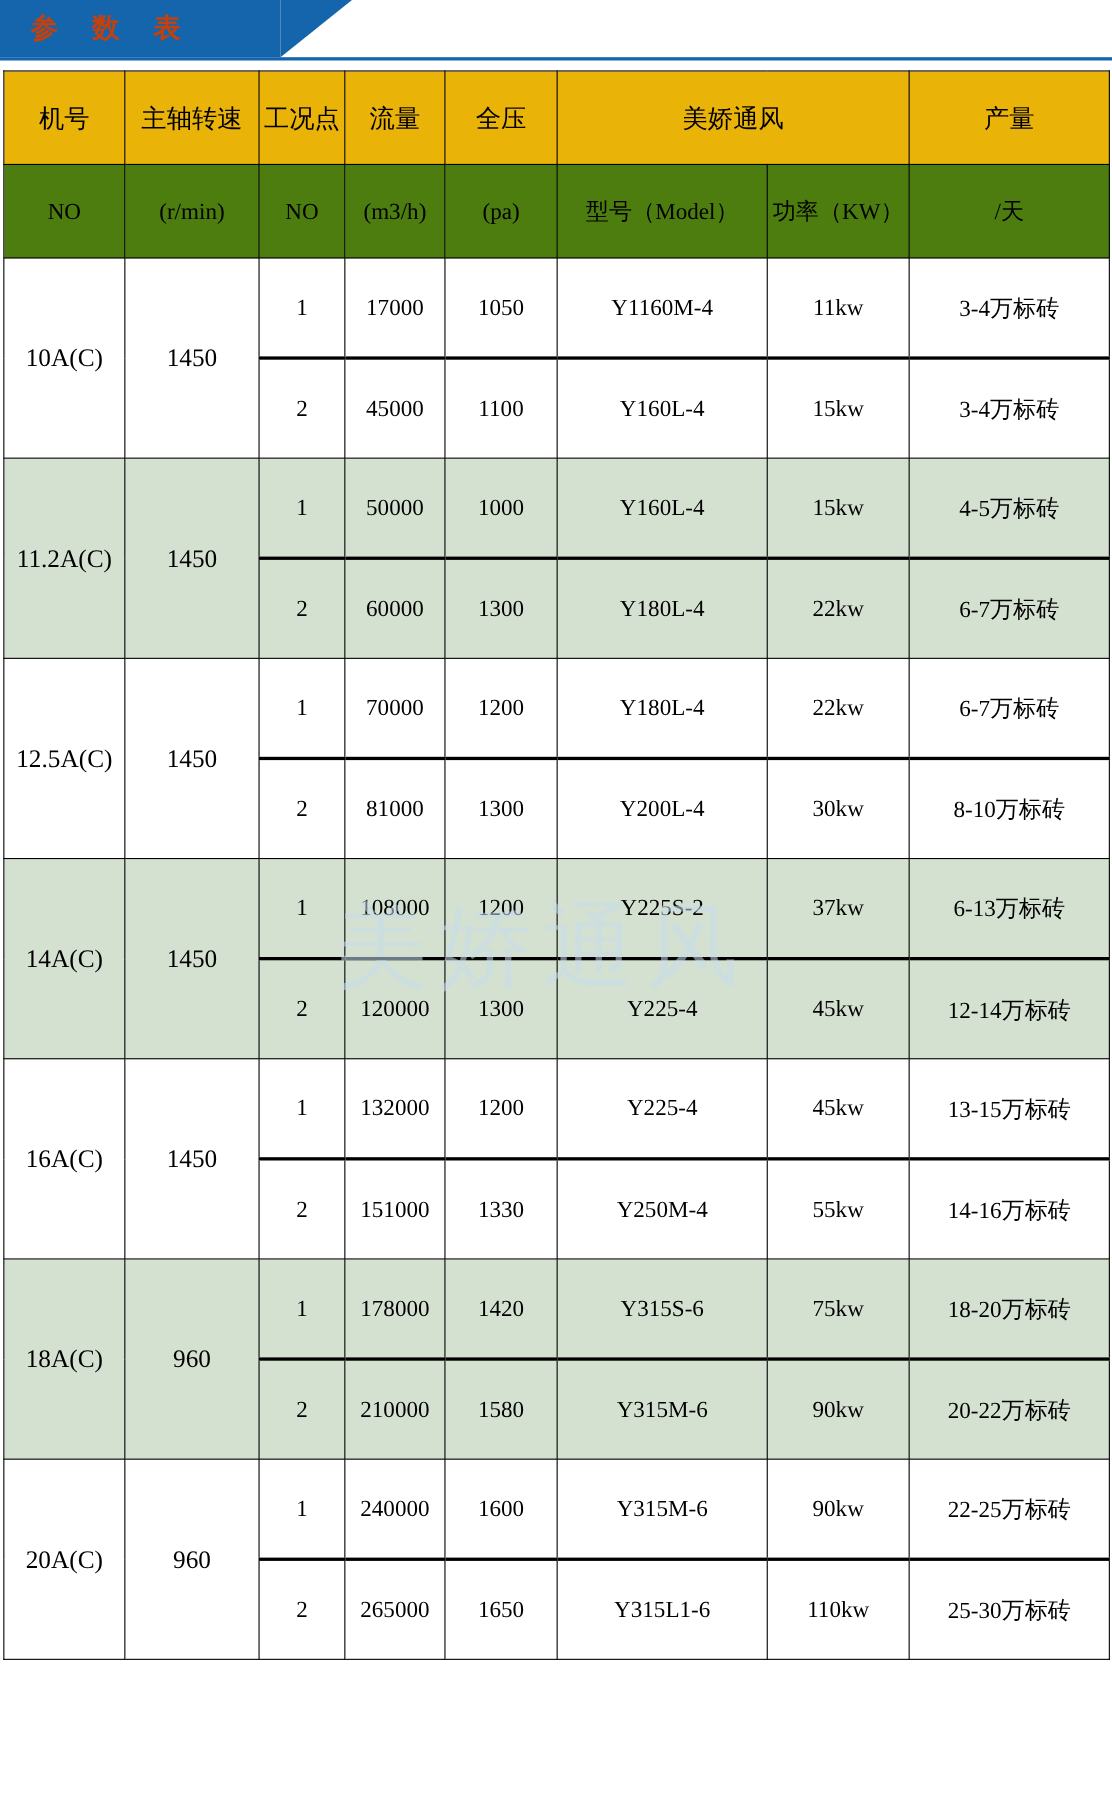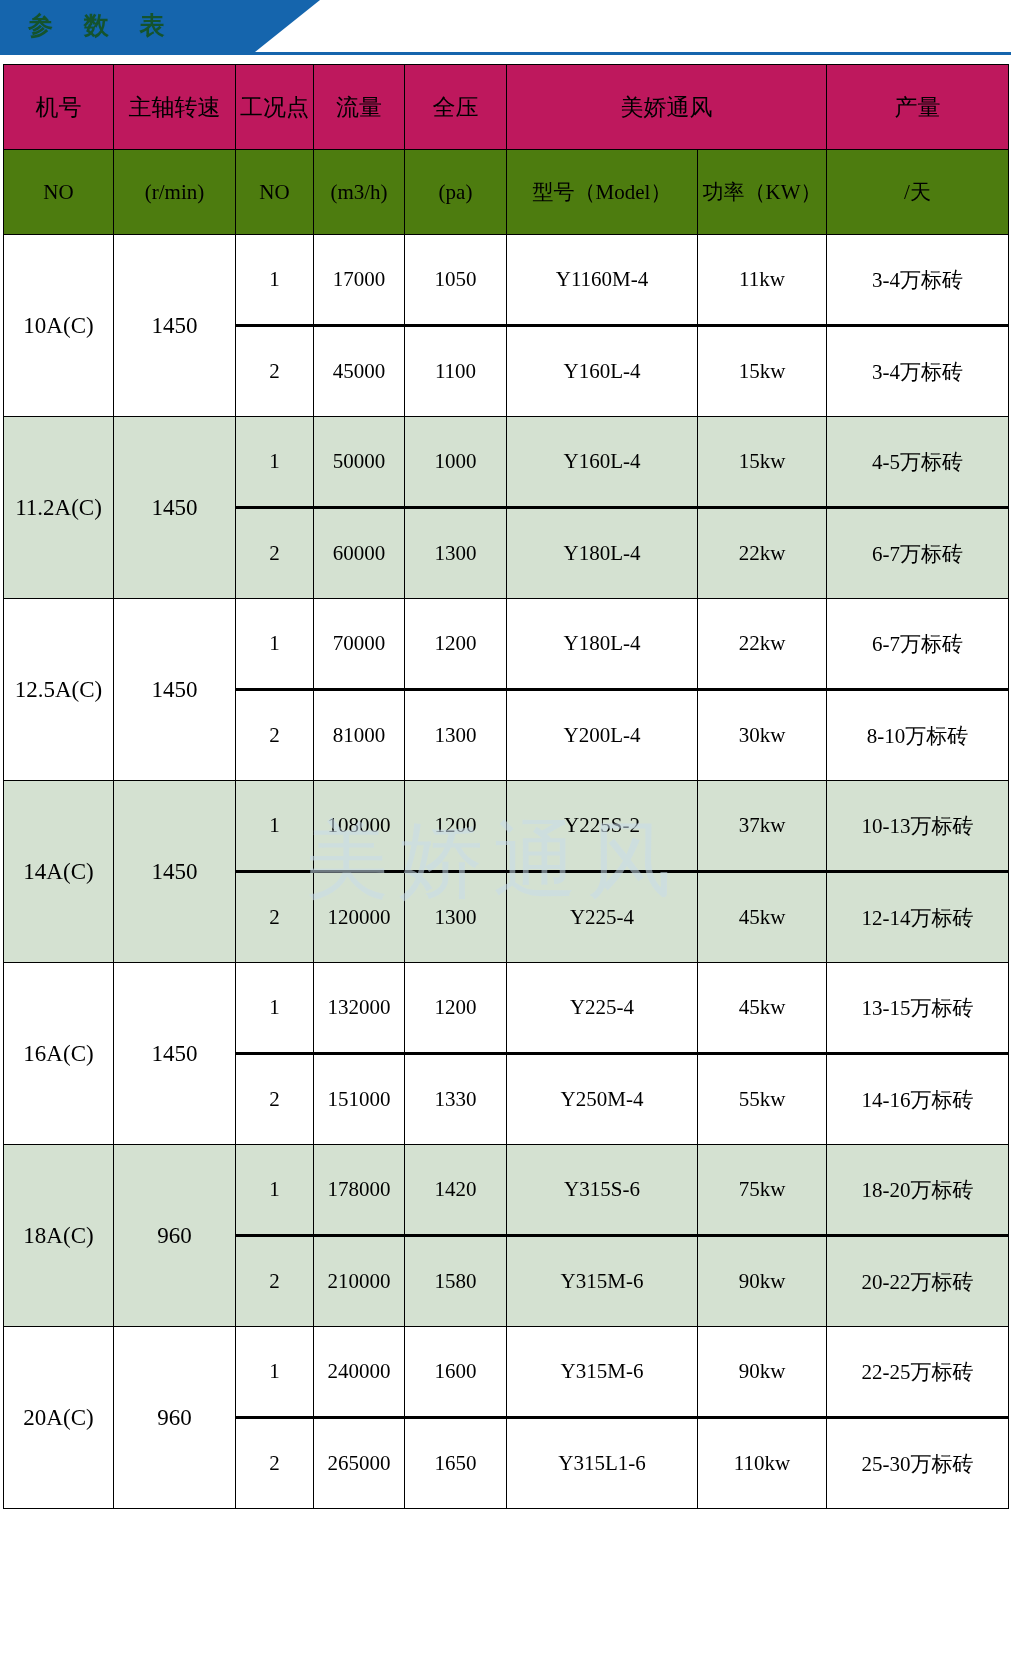--- a/index.html
+++ b/index.html
@@ -39,21 +39,21 @@
   .banner-rule {
     position: absolute;
     left: 0; bottom: 3px;
     width: 1011px;
     height: 3px;
     background: #1565ad;
   }
   .banner-title {
     position: absolute;
     left: 28px; top: 8px;
-    color: #14532d;
+    color: #c2410c;
     font-size: 25px;
     font-weight: bold;
     letter-spacing: 11px;
     font-family: "DejaVu Sans", "Liberation Sans", sans-serif;
     line-height: 36px;
   }
 
   
   .table-wrap {
     position: relative;
@@ -70,21 +70,21 @@
     border: 1px solid #000000;
     text-align: center;
     vertical-align: middle;
     padding: 0;
     font-family: "Liberation Serif", "DejaVu Serif", serif;
     white-space: nowrap;
   }
   
   .grp-top > td { border-top: 3px solid #000; }
   .grp-bot > td { border-bottom: 3px solid #000; }
-  .hdr td { background: #be185d; height: 84px; font-size: 23px; }
+  .hdr td { background: #eab308; height: 84px; font-size: 23px; }
   .hdr2 td { background: #4d7c0f; height: 84px; font-size: 21px; }
   .hdr-sep > td { border-bottom: 3px solid #000; }
 
   tr.shade td { background: #d4e1d1; }
   tr.plain td { background: #ffffff; }
   td.cell-machine, td.cell-rpm { font-size: 23px; }
   td.rowdata { height: 89px; }
 
   
   .pt1 td.pt-split { border-bottom: 3px solid #000; }
@@ -217,21 +217,21 @@
           <td class="rowdata">8-10万标砖</td>
         </tr>
         <tr class="shade pt1 grp-top">
           <td rowspan="2" class="cell-machine">14A(C)</td>
           <td rowspan="2" class="cell-rpm">1450</td>
           <td class="rowdata pt-split">1</td>
           <td class="rowdata pt-split">108000</td>
           <td class="rowdata pt-split">1200</td>
           <td class="rowdata pt-split">Y225S-2</td>
           <td class="rowdata pt-split">37kw</td>
-          <td class="rowdata pt-split">10-13万标砖</td>
+          <td class="rowdata pt-split">6-13万标砖</td>
         </tr>
         <tr class="shade grp-bot">
           <td class="rowdata">2</td>
           <td class="rowdata">120000</td>
           <td class="rowdata">1300</td>
           <td class="rowdata">Y225-4</td>
           <td class="rowdata">45kw</td>
           <td class="rowdata">12-14万标砖</td>
         </tr>
         <tr class="plain pt1 grp-top">

